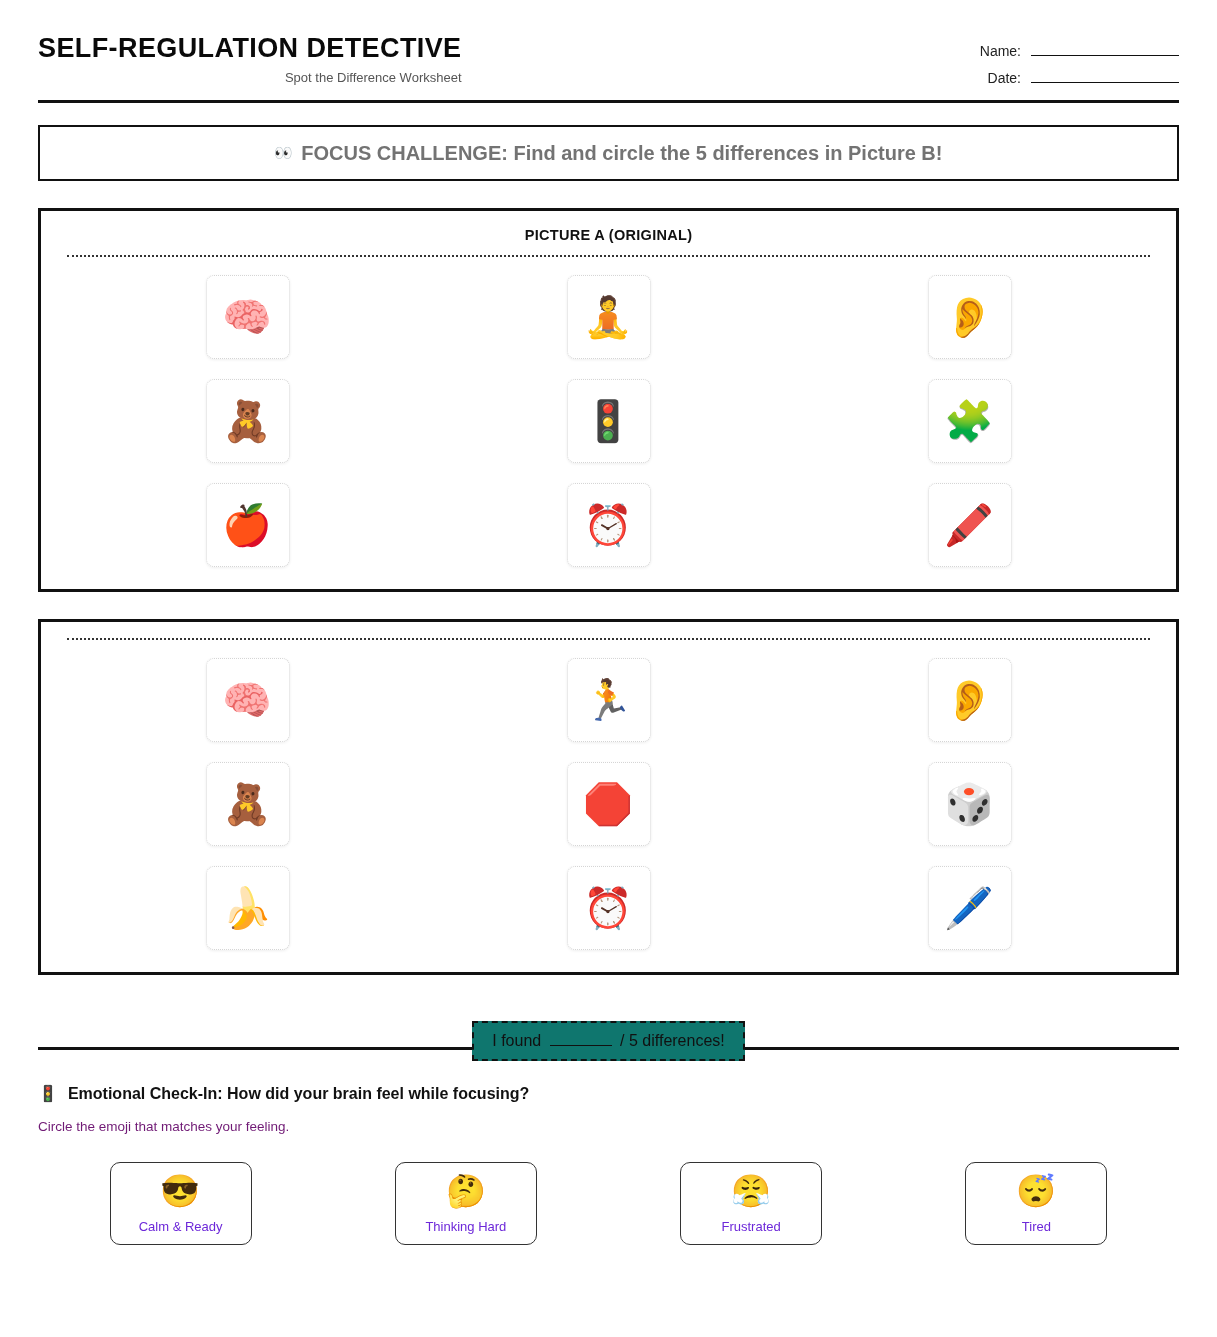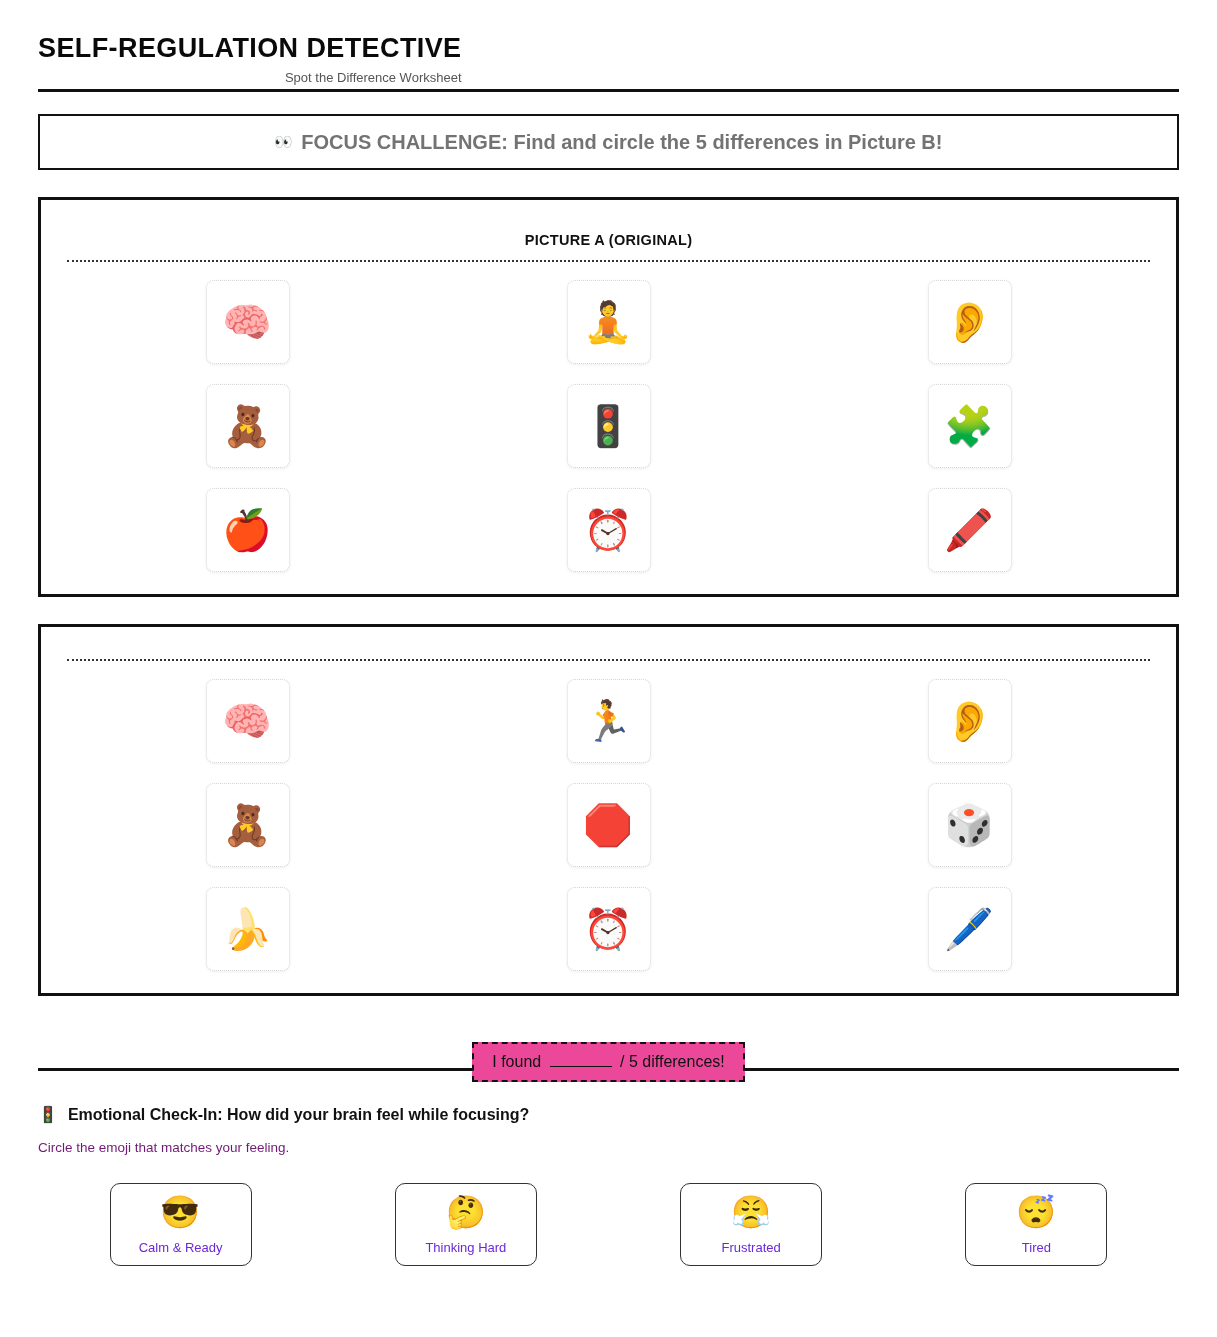--- a/index.html
+++ b/index.html
@@ -86,21 +86,21 @@
   }
   .focus-emoji {
     font-size: 15px;
     margin-right: 8px;
   }
 
   
   .picture-panel {
     border: 3px solid #111111;
     margin-top: 27px;
-    padding: 32px 26px 22px 26px;
+    padding: 16px 26px 22px 26px;
     background: #ffffff;
   }
   .panel-title {
     text-align: center;
     font-size: 14.5px;
     font-weight: bold;
     letter-spacing: 0.3px;
     color: #111111;
     padding-bottom: 12px;
   }
@@ -134,21 +134,21 @@
     margin-top: 46px;
     display: flex;
     justify-content: center;
     position: relative;
   }
   .answer-box {
     border: 2px dashed #111111;
     padding: 9px 18px;
     font-size: 16px;
     color: #111111;
-    background: #ec4899;
+    background: #0f766e;
     position: relative;
     z-index: 2;
   }
   .answer-blank {
     display: inline-block;
     width: 62px;
     border-bottom: 1.5px solid #111111;
     margin: 0 4px;
   }
   .section-rule {
@@ -207,20 +207,30 @@
 </style>
 </head>
 <body>
 
 <div class="page">
 
   <div class="header">
     <div class="title-block">
       <div class="worksheet-title">SELF-REGULATION DETECTIVE</div>
       <div class="worksheet-subtitle">Spot the Difference Worksheet</div>
+    </div>
+    <div class="meta-block">
+      <div class="meta-row">
+        <span class="meta-label">Name:</span>
+        <span class="meta-line"></span>
+      </div>
+      <div class="meta-row">
+        <span class="meta-label">Date:</span>
+        <span class="meta-line"></span>
+      </div>
     </div>
   </div>
   <div class="header-rule"></div>
 
   <div class="focus-banner">
     <span class="focus-emoji">👀</span>
     <span class="focus-text">FOCUS CHALLENGE: Find and circle the 5 differences in Picture B!</span>
   </div>
 
   <div class="picture-panel">

